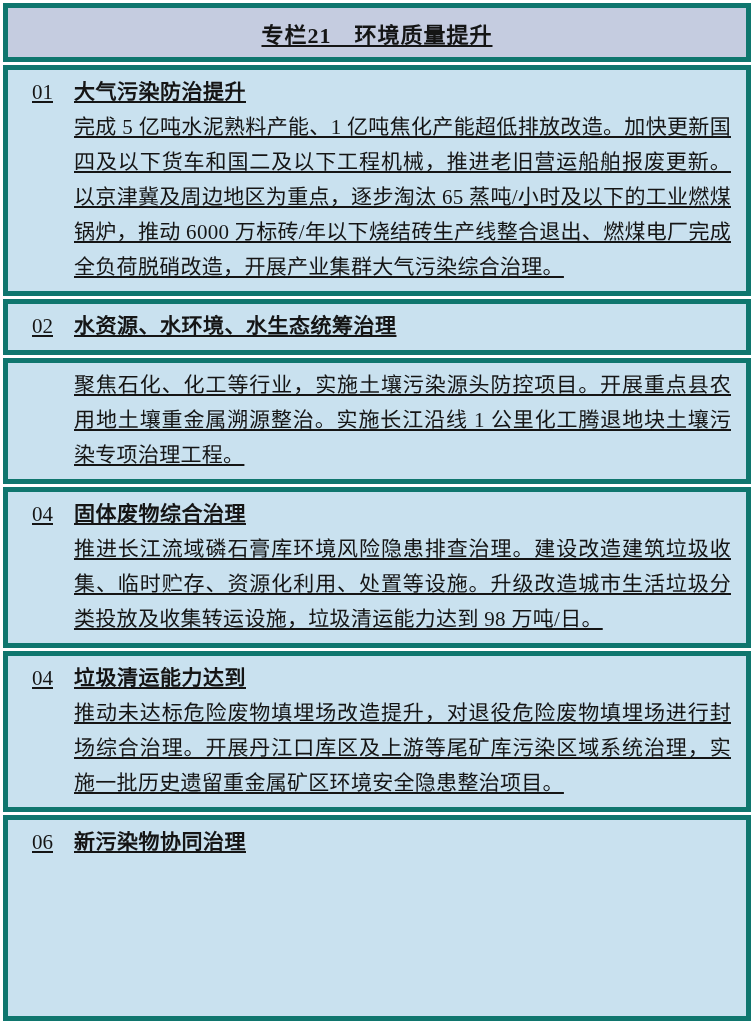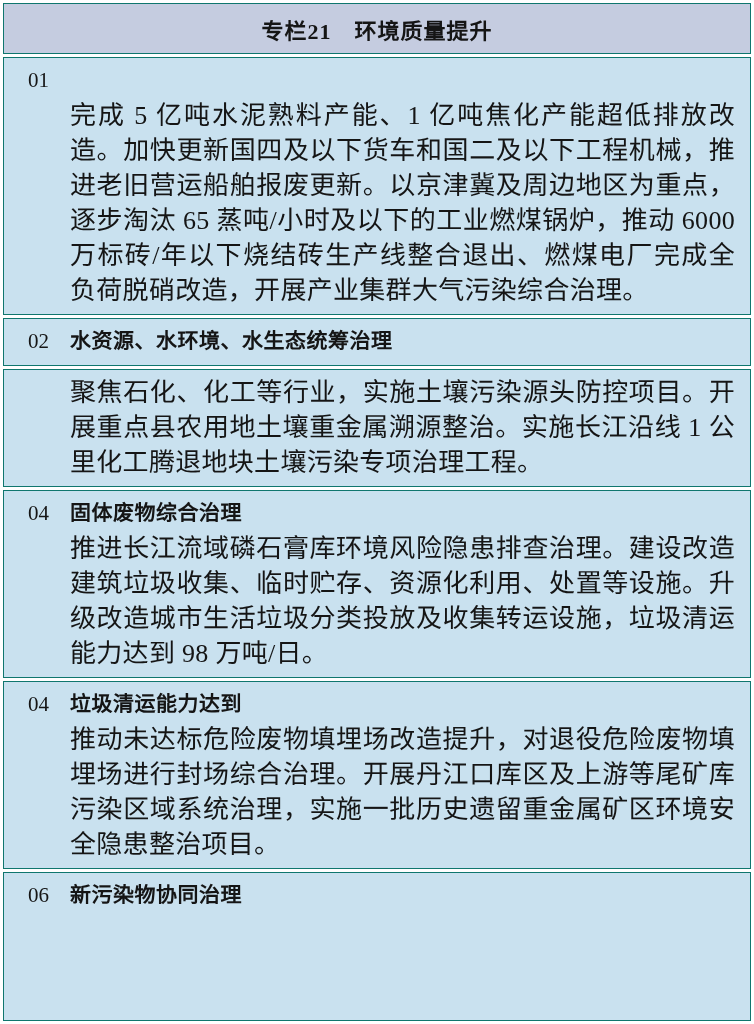--- a/index.html
+++ b/index.html
@@ -19,22 +19,23 @@
   }
   .panel {
     display: flex;
     flex-direction: column;
     gap: 3px;
     height: 100%;
     box-sizing: border-box;
   }
   .cell {
     box-sizing: border-box;
-    border: 1px solid #0f766e;
+    border: 5px solid #0f766e;
     background: #c9e1ef;
+    text-decoration: underline;
   }
   .panel-header {
     background: #c5cce0;
     text-align: center;
     font-size: 22px;
     font-weight: bold;
     letter-spacing: 1px;
     padding: 9px 0 8px 0;
     flex: none;
   }
@@ -54,37 +55,38 @@
   .sec-num {
     flex: none;
     width: 42px;
   }
   .sec-title {
     font-weight: bold;
     letter-spacing: 0.5px;
   }
   .sec-body {
     margin: 0 0 0 42px;
-    font-size: 26px;
+    font-size: 21px;
     line-height: 35px;
     text-align: justify;
     letter-spacing: 0.3px;
   }
 </style>
 </head>
 <body>
 
 <div class="page">
   <div class="panel">
 
     <div class="cell panel-header">专栏21　环境质量提升</div>
 
     <section class="cell section">
       <div class="sec-head">
         <span class="sec-num">01</span>
+        <span class="sec-title">大气污染防治提升</span>
       </div>
       <p class="sec-body">完成 5 亿吨水泥熟料产能、1 亿吨焦化产能超低排放改造。加快更新国四及以下货车和国二及以下工程机械，推进老旧营运船舶报废更新。以京津冀及周边地区为重点，逐步淘汰 65 蒸吨/小时及以下的工业燃煤锅炉，推动 6000 万标砖/年以下烧结砖生产线整合退出、燃煤电厂完成全负荷脱硝改造，开展产业集群大气污染综合治理。</p>
     </section>
 
     <section class="cell section">
       <div class="sec-head">
         <span class="sec-num">02</span>
         <span class="sec-title">水资源、水环境、水生态统筹治理</span>
       </div>
     </section>

